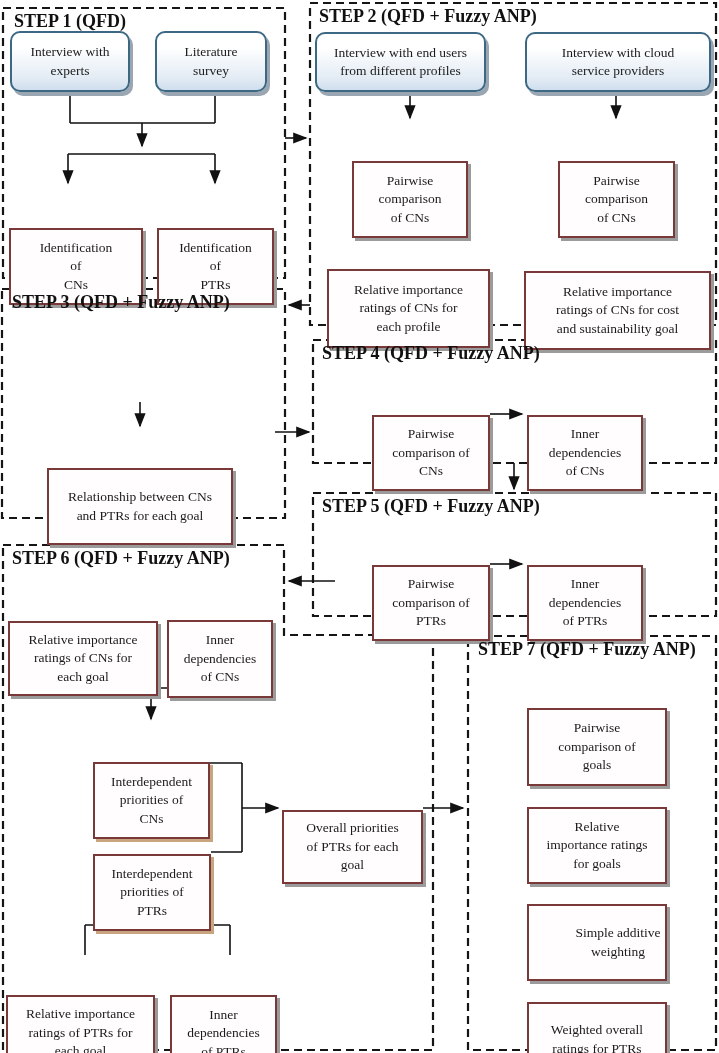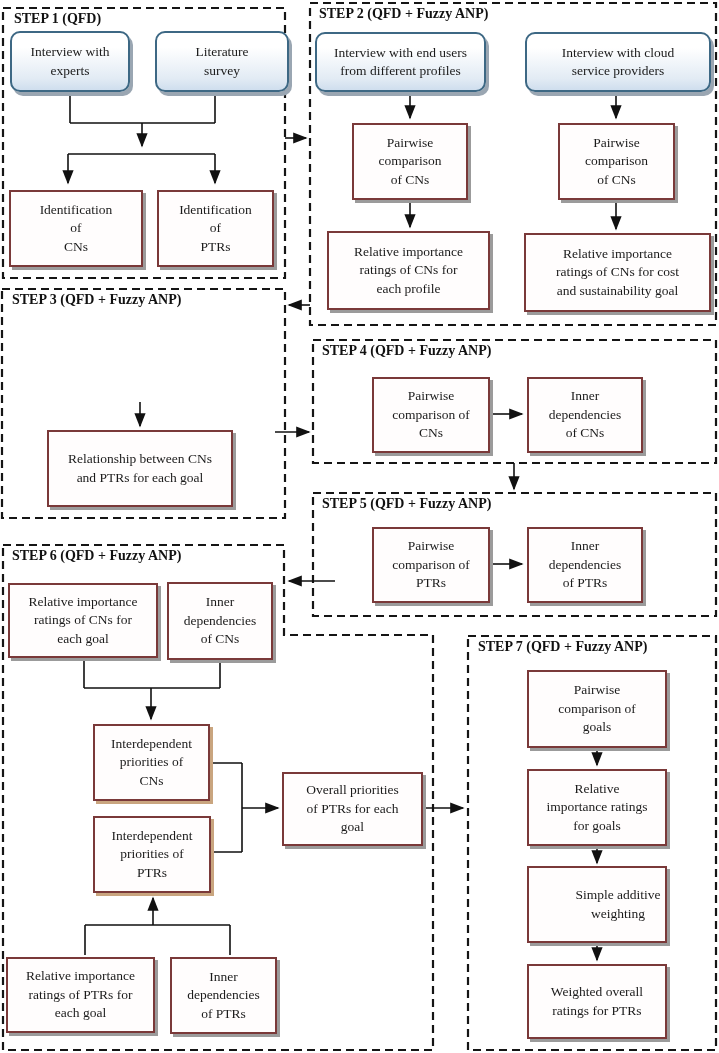--- a/index.html
+++ b/index.html
@@ -5,25 +5,25 @@
   html,body{margin:0;padding:0;background:#ffffff;}
   #canvas{position:relative;width:719px;height:1053px;background:#ffffff;overflow:hidden;
           font-family:"Liberation Serif", serif;}
   #wires{position:absolute;left:0;top:0;}
   .dash{fill:none;stroke:#151515;stroke-width:2.2;stroke-dasharray:8 5;}
   .c{fill:none;stroke:#111111;stroke-width:1.6;}
   .ca{fill:none;stroke:#111111;stroke-width:1.6;marker-end:url(#ah);}
   .box{position:absolute;box-sizing:border-box;display:flex;align-items:center;justify-content:center;
        text-align:center;white-space:pre-line;font-size:13.5px;line-height:1.36;color:#1b1b1b;
        padding:2px;}
-  .maroon{background:#fffdfd;border:2px solid #7a3939;box-shadow:3px 3px 0 #9b9b9b;}
+  .maroon{background:#fffdfd;border:2px solid #7a3939;box-shadow:3px 3px 0 #9b9b9b;margin-top:38px;}
   .tan{box-shadow:3px 3px 0 #c9a57f;}
   .blue{background:linear-gradient(180deg,#ffffff 25%,#e2ebf4 80%,#cfdeee);
         border:2px solid #3d6884;border-radius:10px;box-shadow:3px 4px 0 #9aa6b2;}
-  .title{position:absolute;font-weight:bold;font-size:14px;color:#111;white-space:nowrap;}
+  .title{position:absolute;font-weight:bold;font-size:18px;color:#111;white-space:nowrap;}
 </style>
 </head>
 <body>
 
 <div id="canvas">
 
   <svg id="wires" width="719" height="1053" viewBox="0 0 719 1053">
     <defs>
       <marker id="ah" markerWidth="9" markerHeight="7" refX="8" refY="3.5" orient="auto">
         <path d="M0,0 L9,3.5 L0,7 z" fill="#111111"></path>
@@ -86,21 +86,21 @@
     <g>
       <path class="ca" d="M597,748 V765"></path>
       <path class="ca" d="M597,846 V863"></path>
       <path class="ca" d="M597,943 V960"></path>
     </g>
   </svg>
 
   <div class="title" style="left:14px;top:11px;">STEP 1 (QFD)</div>
   <div class="box blue" style="left:10px;top:31px;width:120px;height:61px;">Interview with
 experts</div>
-  <div class="box blue" style="left:155px;top:31px;width:134px;height:61px;">Literature
+  <div class="box blue" style="left:155px;top:31px;width:112px;height:61px;">Literature
 survey</div>
   <div class="box maroon" style="left:9px;top:190px;width:134px;height:77px;">Identification
 of
 CNs</div>
   <div class="box maroon" style="left:157px;top:190px;width:117px;height:77px;">Identification
 of
 PTRs</div>
 
   <div class="title" style="left:319px;top:6px;">STEP 2 (QFD + Fuzzy ANP)</div>
   <div class="box blue" style="left:315px;top:32px;width:171px;height:60px;">Interview with end users

